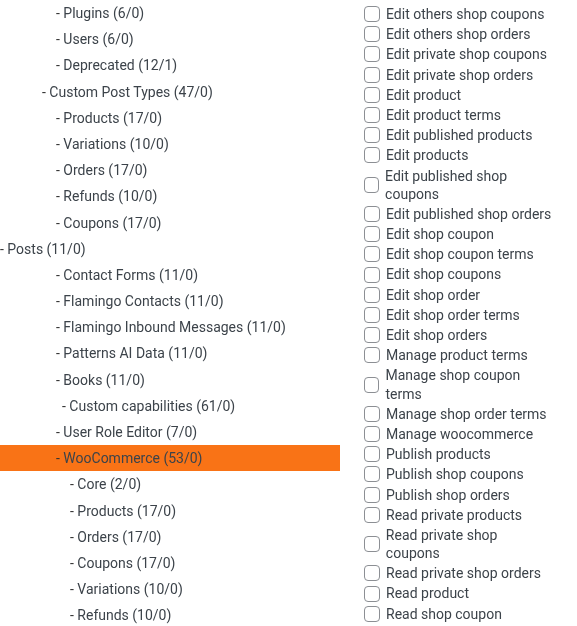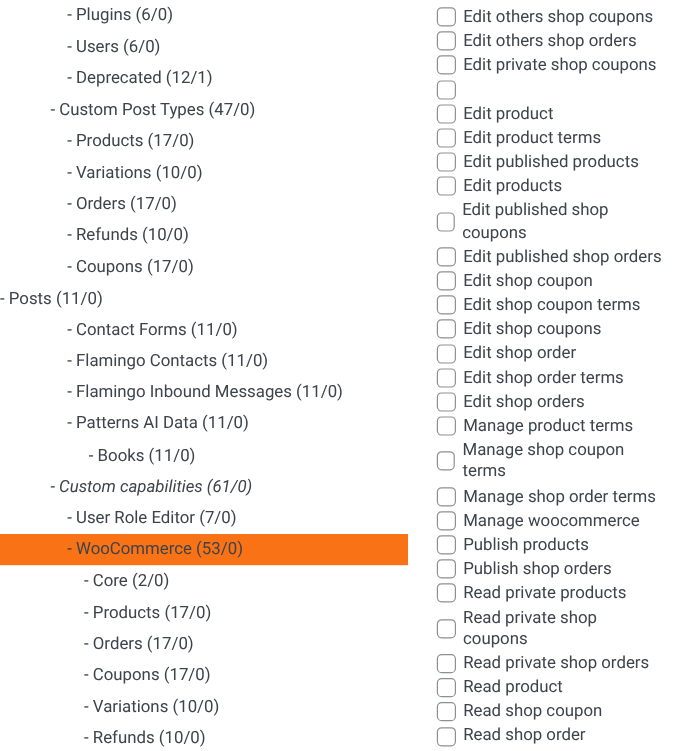--- a/index.html
+++ b/index.html
@@ -67,22 +67,22 @@
     <div class="tree-row" style="padding-left: 56px;"><span class="dash">- </span><span>Products (17/0)</span></div>
     <div class="tree-row" style="padding-left: 56px;"><span class="dash">- </span><span>Variations (10/0)</span></div>
     <div class="tree-row" style="padding-left: 56px;"><span class="dash">- </span><span>Orders (17/0)</span></div>
     <div class="tree-row" style="padding-left: 56px;"><span class="dash">- </span><span>Refunds (10/0)</span></div>
     <div class="tree-row" style="padding-left: 56px;"><span class="dash">- </span><span>Coupons (17/0)</span></div>
     <div class="tree-row" style=""><span class="dash">- </span><span>Posts (11/0)</span></div>
     <div class="tree-row" style="padding-left: 56px;"><span class="dash">- </span><span>Contact Forms (11/0)</span></div>
     <div class="tree-row" style="padding-left: 56px;"><span class="dash">- </span><span>Flamingo Contacts (11/0)</span></div>
     <div class="tree-row" style="padding-left: 56px;"><span class="dash">- </span><span>Flamingo Inbound Messages (11/0)</span></div>
     <div class="tree-row" style="padding-left: 56px;"><span class="dash">- </span><span>Patterns AI Data (11/0)</span></div>
-    <div class="tree-row" style="padding-left: 56px; margin-left: 18px;"><span class="dash">- </span><span>Books (11/0)</span></div>
-    <div class="tree-row" style="padding-left: 42px; font-style: italic;"><span class="dash">- </span><span>Custom capabilities (61/0)</span></div>
+    <div class="tree-row" style="padding-left: 56px;"><span class="dash">- </span><span>Books (11/0)</span></div>
+    <div class="tree-row" style="padding-left: 62px;"><span class="dash">- </span><span>Custom capabilities (61/0)</span></div>
     <div class="tree-row" style="padding-left: 56px;"><span class="dash">- </span><span>User Role Editor (7/0)</span></div>
     <div class="tree-row selected" style="padding-left: 56px;"><span class="dash">- </span><span>WooCommerce (53/0)</span></div>
     <div class="tree-row" style="padding-left: 70px;"><span class="dash">- </span><span>Core (2/0)</span></div>
     <div class="tree-row" style="padding-left: 70px;"><span class="dash">- </span><span>Products (17/0)</span></div>
     <div class="tree-row" style="padding-left: 70px;"><span class="dash">- </span><span>Orders (17/0)</span></div>
     <div class="tree-row" style="padding-left: 70px;"><span class="dash">- </span><span>Coupons (17/0)</span></div>
     <div class="tree-row" style="padding-left: 70px;"><span class="dash">- </span><span>Variations (10/0)</span></div>
     <div class="tree-row" style="padding-left: 70px;"><span class="dash">- </span><span>Refunds (10/0)</span></div>
   </div>
 <div class="right" id="cap-container">
@@ -93,20 +93,21 @@
     <div class="cap-row">
       <input type="checkbox" style="">
       <label>Edit others shop orders</label>
     </div>
     <div class="cap-row">
       <input type="checkbox" style="">
       <label>Edit private shop coupons</label>
     </div>
     <div class="cap-row">
       <input type="checkbox" style="">
+      <label>Edit private shop orders</label>
     </div>
     <div class="cap-row">
       <input type="checkbox" style="">
       <label>Edit product</label>
     </div>
     <div class="cap-row">
       <input type="checkbox" style="">
       <label>Edit product terms</label>
     </div>
     <div class="cap-row">
@@ -161,20 +162,24 @@
       <input type="checkbox" style="">
       <label>Manage shop order terms</label>
     </div>
     <div class="cap-row">
       <input type="checkbox" style="">
       <label>Manage woocommerce</label>
     </div>
     <div class="cap-row">
       <input type="checkbox" style="">
       <label>Publish products</label>
+    </div>
+    <div class="cap-row">
+      <input type="checkbox" style="">
+      <label>Publish shop coupons</label>
     </div>
     <div class="cap-row">
       <input type="checkbox" style="">
       <label>Publish shop orders</label>
     </div>
     <div class="cap-row">
       <input type="checkbox" style="">
       <label>Read private products</label>
     </div>
     <div class="cap-row">

